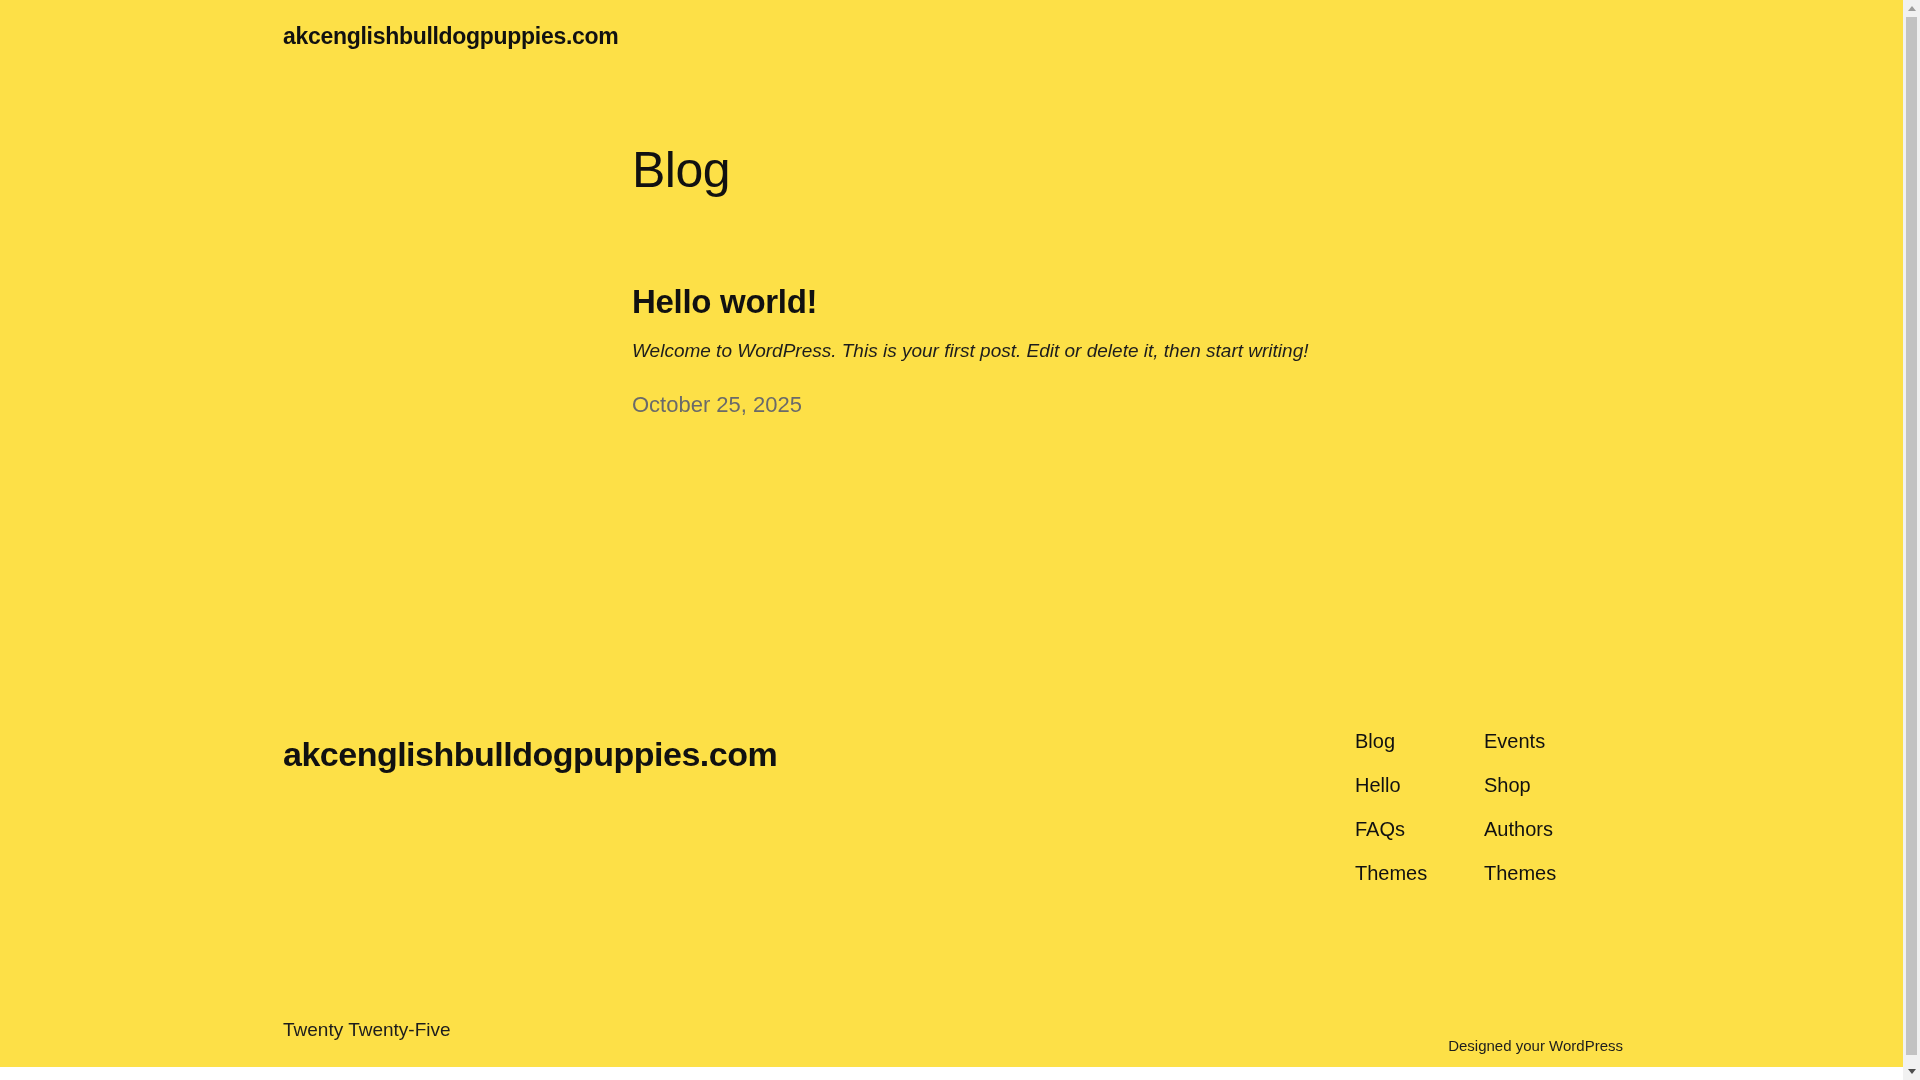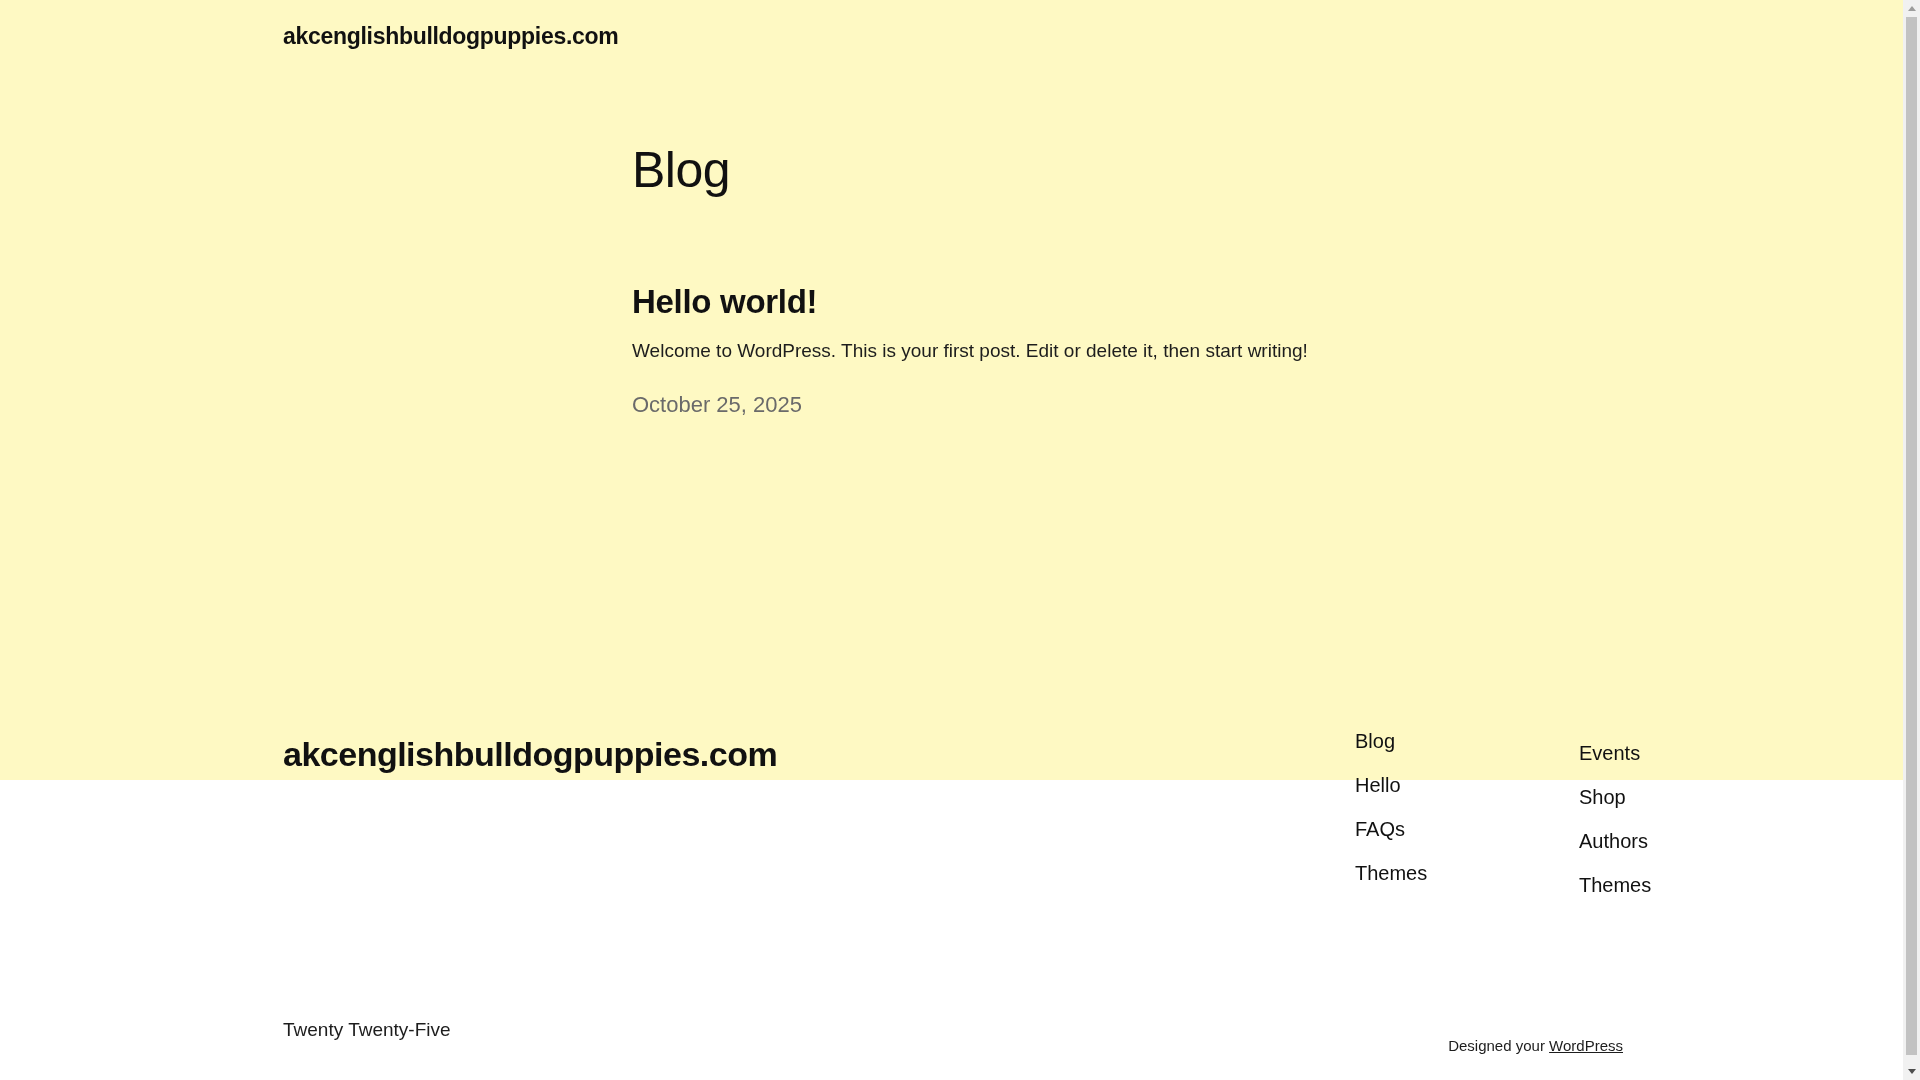--- a/index.html
+++ b/index.html
@@ -2,21 +2,21 @@
 <html><head>
 <meta charset="utf-8">
 <style>
   * { margin: 0; padding: 0; box-sizing: border-box; }
   html, body {
     width: 1920px; height: 1080px;
     background: #ffffff;
     font-family: "Liberation Sans", sans-serif;
     overflow: hidden;
   }
-  .page { position: relative; width: 1920px; height: 780px; background: #fef9c3; }
+  .page { position: relative; width: 1920px; height: 1067px; background: #fde047; }
 
   
   .site-title {
     position: absolute; left: 283px; top: 22px;
     font-size: 23px; font-weight: 700; letter-spacing: -0.3px;
     color: #111111; text-decoration: none; line-height: 1.3;
     cursor: pointer;
   }
 
   
@@ -29,52 +29,53 @@
     position: absolute; left: 632px; top: 285px;
     font-size: 33px; font-weight: 700; letter-spacing: -0.3px;
     color: #111111; line-height: 1.05; text-decoration: none;
     cursor: pointer;
   }
   .post-excerpt {
     position: absolute; left: 632px; top: 338px;
     font-size: 19px; font-weight: 400;
     color: #1d1d1d; line-height: 1.4;
     width: 900px;
+    font-style: italic;
   }
   .post-date {
     position: absolute; left: 632px; top: 392px;
     font-size: 22px; font-weight: 400;
     color: #6a6a6a; line-height: 1.2;
   }
 
   
   .footer-title {
     position: absolute; left: 283px; top: 736px;
     font-size: 34px; font-weight: 700; letter-spacing: -0.5px;
     color: #111111; text-decoration: none; line-height: 1.1;
     cursor: pointer;
   }
   .footer-nav-col { position: absolute; top: 730px; display: flex; flex-direction: column; gap: 22px; }
   .footer-nav-col.col1 { left: 1355px; }
-  .footer-nav-col.col2 { left: 1579px; margin-top: 12px; }
+  .footer-nav-col.col2 { left: 1484px; }
   .footer-nav-col a {
     font-size: 20px; font-weight: 400; color: #111111;
     text-decoration: none; line-height: 22px; cursor: pointer;
   }
 
   
   .theme-name {
     position: absolute; left: 283px; top: 1019px;
     font-size: 19px; color: #1d1d1d; line-height: 1.2;
   }
   .designed-with {
     position: absolute; right: 297px; top: 1019px;
     font-size: 15px; color: #1d1d1d; line-height: 1.2; white-space: pre;
   }
-  .designed-with a { color: #1d1d1d; text-decoration: underline; cursor: pointer; margin-top: 28px; }
+  .designed-with a { color: #1d1d1d; cursor: pointer; margin-top: 28px; }
 
   
   .scrollbar {
     position: absolute; right: 0; top: 0;
     width: 17px; height: 1080px; background: #f1f1f1;
   }
   .sb-btn { position: absolute; left: 0; width: 17px; height: 17px; display: flex; align-items: center; justify-content: center; cursor: pointer; }
   .sb-btn.up { top: 0; }
   .sb-btn.down { bottom: 0; }
   .tri-up { width: 0; height: 0; border-left: 4px solid transparent; border-right: 4px solid transparent; border-bottom: 5px solid #9d9d9d; }

